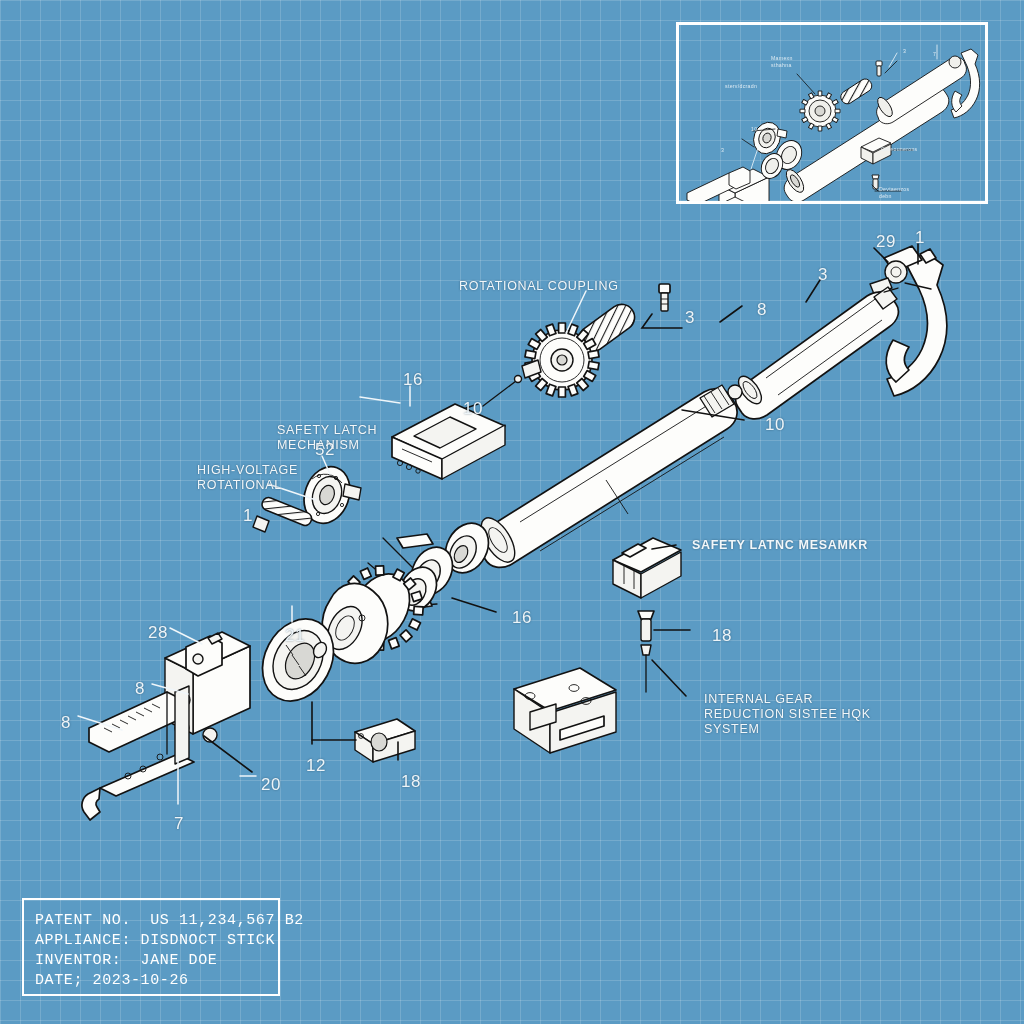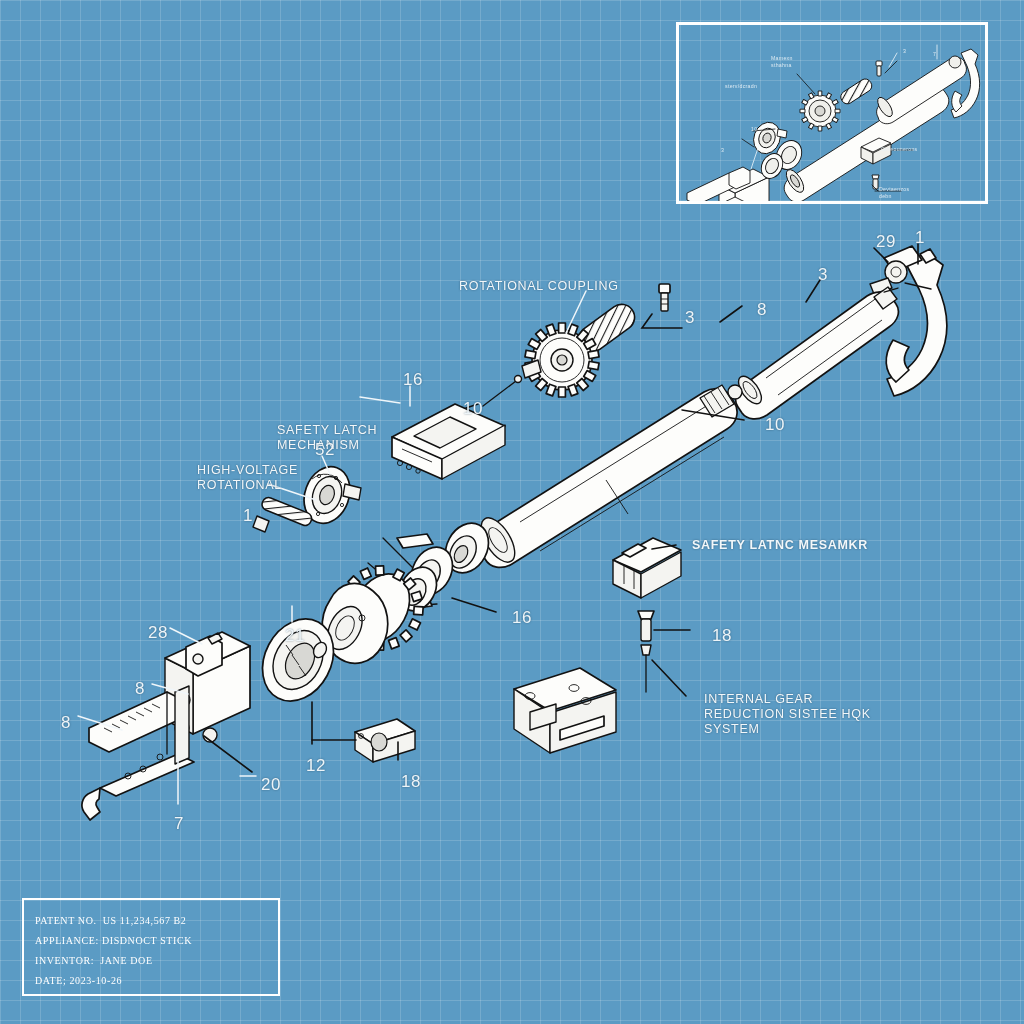--- a/index.html
+++ b/index.html
@@ -28,22 +28,22 @@
     font-family:"Liberation Sans",sans-serif;
   }
 
   
   #title-block{
     position:absolute;left:22px;top:898px;width:258px;height:98px;
     border:2px solid #ffffff;box-sizing:border-box;
     padding:11px 0 0 11px;
   }
   #title-block .tline{
-    color:#ffffff;font-size:10px;line-height:20px;letter-spacing:.6px;
-    white-space:pre;font-family:Liberation Serif, serif;
+    color:#ffffff;font-size:15px;line-height:20px;letter-spacing:.6px;
+    white-space:pre;font-family:Liberation Mono, monospace;
   }
 
   
   #inset-box{
     position:absolute;left:676px;top:22px;width:312px;height:182px;
     border:3px solid #ffffff;box-sizing:border-box;overflow:hidden;
   }
   #inset-box svg{position:absolute;left:0;top:0;}
   .inset-txt{
     position:absolute;color:#e8f1f7;font-size:5.2px;letter-spacing:.3px;

